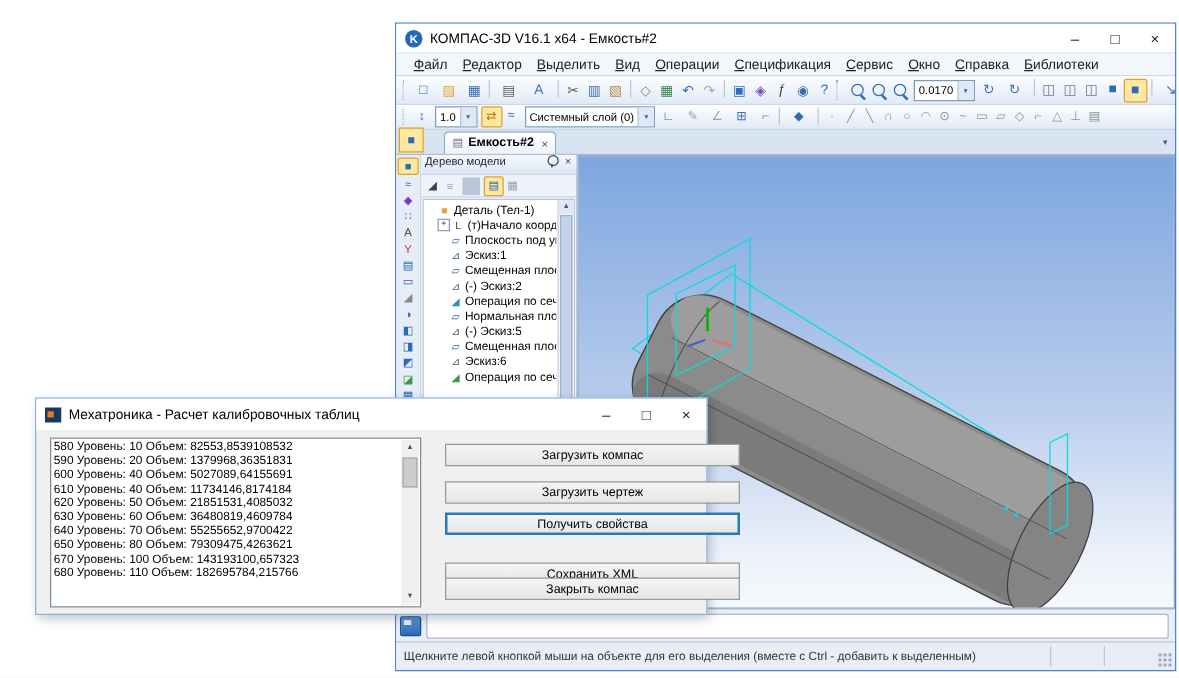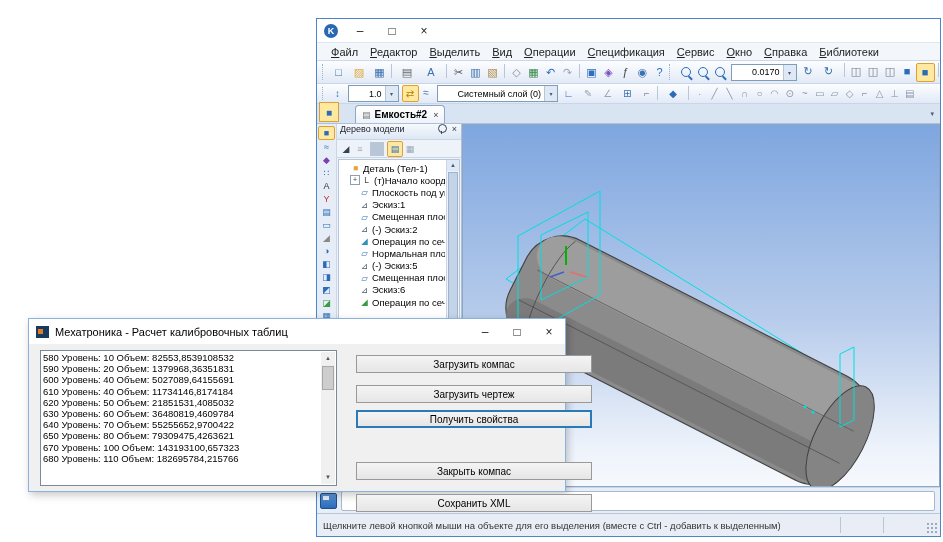--- a/index.html
+++ b/index.html
@@ -30,21 +30,21 @@
   .ktb2 .tbi{width:15px;height:15px;font-size:10px;}
   .tbi.sep{width:1px;height:14px;background:#b9c6d8;margin:0 3px;border-radius:0;}
   .tbi.sel{background:#ffe8a0;border:1px solid #e0a030;}
   .tbi.dd{width:24px;}
   .tbi.mag{position:relative;}
   .tbi.mag:before{content:'';width:8px;height:8px;border:1.5px solid #2b6cb8;border-radius:50%;display:block;}
   .tbi.mag:after{content:'';position:absolute;width:5px;height:1.5px;background:#2b6cb8;
                  transform:rotate(45deg);right:1px;bottom:2px;}
   .combo{display:inline-flex;align-items:center;height:15px;background:#fff;border:1px solid #7f9db9;
          font-size:9px;color:#000;margin:0 3px;flex:0 0 auto;}
-  .combo .cval{padding:0 3px;white-space:nowrap;margin-left:17px;}
+  .combo .cval{padding:0 3px;white-space:nowrap;}
   .combo .cbtn{width:12px;height:100%;background:#dfe9f5;border-left:1px solid #b9c6d8;font-size:6px;
                display:flex;align-items:center;justify-content:center;color:#47597a;}
   
   .ktabs{height:19px;background:#d9e4f2;border-bottom:1px solid #aebfd6;display:flex;align-items:flex-end;flex:0 0 auto;}
   .paneico{width:18px;height:18px;display:flex;align-items:center;justify-content:center;margin:0 2px 1px 2px;
            background:#ffe8a0;border:1px solid #e0a030;font-size:10px;color:#2b6cb8;flex:0 0 auto;}
   .ktab{height:17px;background:linear-gradient(#ffffff,#eef3fa);border:1px solid #8fa6c4;border-bottom:none;
         border-radius:4px 4px 0 0;display:flex;align-items:center;padding:0 6px;margin-left:14px;font-size:10px;}
   .ktab .tico{color:#777;font-size:9px;margin-right:4px;}
   .ktab .tl{font-weight:bold;color:#000;}
@@ -114,20 +114,21 @@
 </style>
 </head>
 <body>
 
 <div id="stage">
 
   <div class="kwin">
 
     <div class="ktitle">
       <div class="appico">K</div>
+      <div class="txt">КОМПАС-3D V16.1 x64 - Емкость#2</div>
       <div class="wbtns">
         <div class="wbtn">–</div>
         <div class="wbtn">□</div>
         <div class="wbtn">×</div>
       </div>
     </div>
 
     <div class="kmenu">
 
     <span class="mitem">Файл</span>
@@ -439,18 +440,18 @@
         <div class="thumb"></div>
         <div class="ar dn">▼</div>
       </div>
     </div>
 
     <div>
 
     <button class="dbtn" style="top: 36px;">Загрузить компас</button>
         <button class="dbtn" style="top: 66px;">Загрузить чертеж</button>
         <button class="dbtn focused" style="top: 91px;">Получить свойства</button>
-        <button class="dbtn" style="top: 131px; margin-top: 44px;">Сохранить XML</button>
+        <button class="dbtn" style="top: 131px;">Сохранить XML</button>
         <button class="dbtn" style="top: 143px;">Закрыть компас</button>
       </div>
   </div>
 
 </div>
 
 </body></html>

